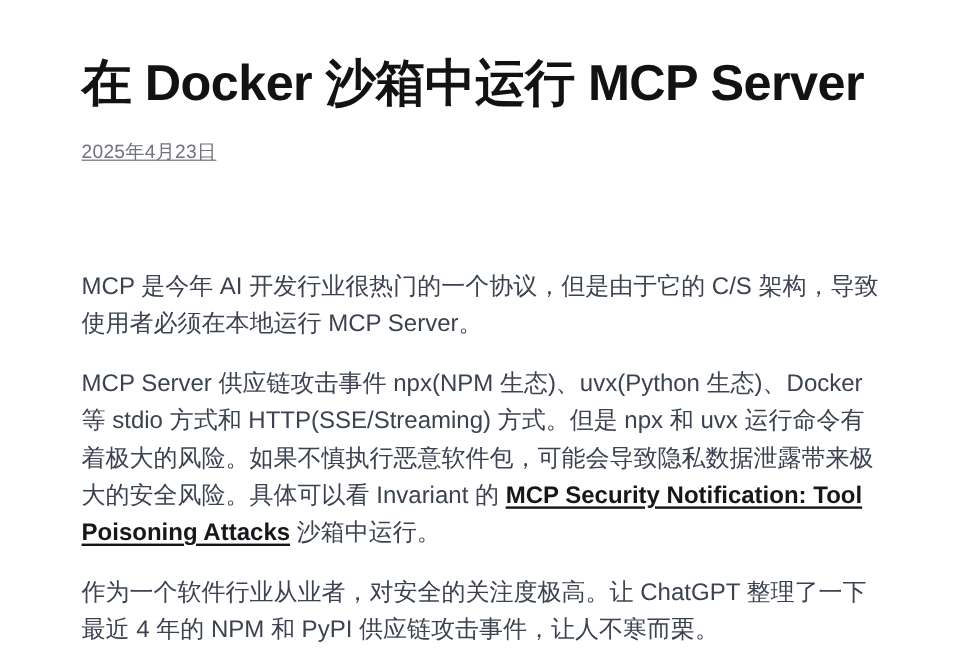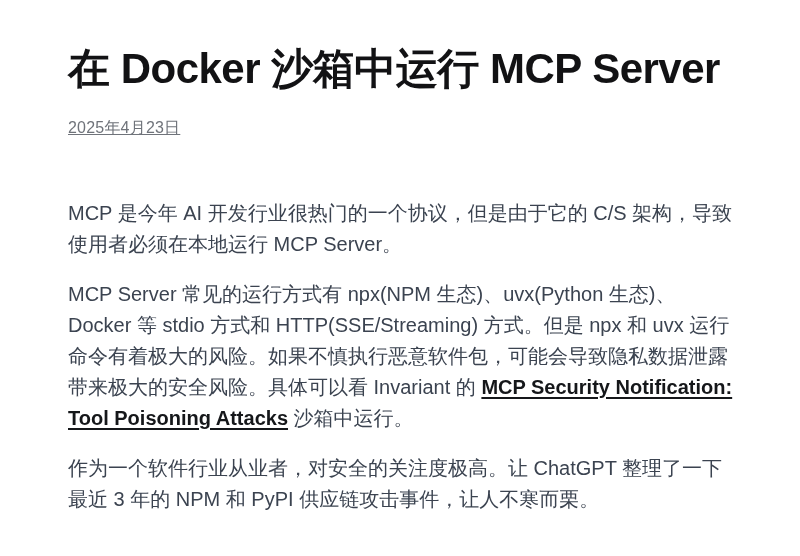--- a/index.html
+++ b/index.html
@@ -32,21 +32,21 @@
   .date {
     margin-top: 25px;
     font-size: 16px;
     line-height: 24px;
     font-weight: 500;
     letter-spacing: 0.2px;
     color: var(--date-color, #6f737a);
     text-decoration: underline;
   }
   .article {
-    margin-top: 58px;
+    margin-top: 84px;
   }
   .article p {
     margin: 0 0 19px 0;
     font-size: 20px;
     line-height: 31px;
     color: var(--body-color, #3b4350);
   }
   .article p:last-child {
     margin-bottom: 0;
   }
@@ -64,17 +64,17 @@
 
 <div class="page">
   <header>
     <h1 class="title">在 Docker 沙箱中运行 MCP Server</h1>
     <div class="date">2025年4月23日</div>
   </header>
 
   <main class="article">
     <p>MCP 是今年 AI 开发行业很热门的一个协议，但是由于它的 C/S 架构，导致使用者必须在本地运行 MCP Server。</p>
 
-    <p><span>MCP Server 常见的运行方式有 npx(NPM 生态)、uvx(Python 生态)、Docker 等 stdio 方式和 HTTP(SSE/Streaming) 方式。但是 npx 和 uvx 运行命令有着极大的风险。如果不慎执行恶意软件包，可能会导致隐私数据泄露带来极大的安全风险。具体可以看 Invariant 的 </span><a class="inline-link">MCP Security Notification: Tool Poisoning Attacks</a><span> 沙箱中运行。</span></p>
+    <p><span>MCP Server 供应链攻击事件 npx(NPM 生态)、uvx(Python 生态)、Docker 等 stdio 方式和 HTTP(SSE/Streaming) 方式。但是 npx 和 uvx 运行命令有着极大的风险。如果不慎执行恶意软件包，可能会导致隐私数据泄露带来极大的安全风险。具体可以看 Invariant 的 </span><a class="inline-link">MCP Security Notification: Tool Poisoning Attacks</a><span> 沙箱中运行。</span></p>
 
-    <p>作为一个软件行业从业者，对安全的关注度极高。让 ChatGPT 整理了一下最近 3 年的 NPM 和 PyPI 供应链攻击事件，让人不寒而栗。</p>
+    <p>作为一个软件行业从业者，对安全的关注度极高。让 ChatGPT 整理了一下最近 4 年的 NPM 和 PyPI 供应链攻击事件，让人不寒而栗。</p>
   </main>
 </div>
 
 </body></html>

